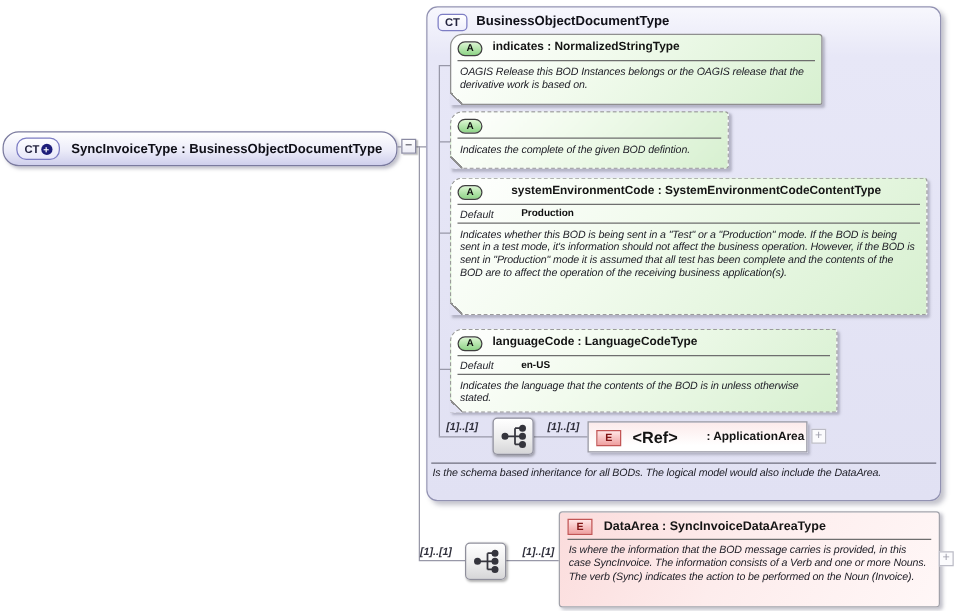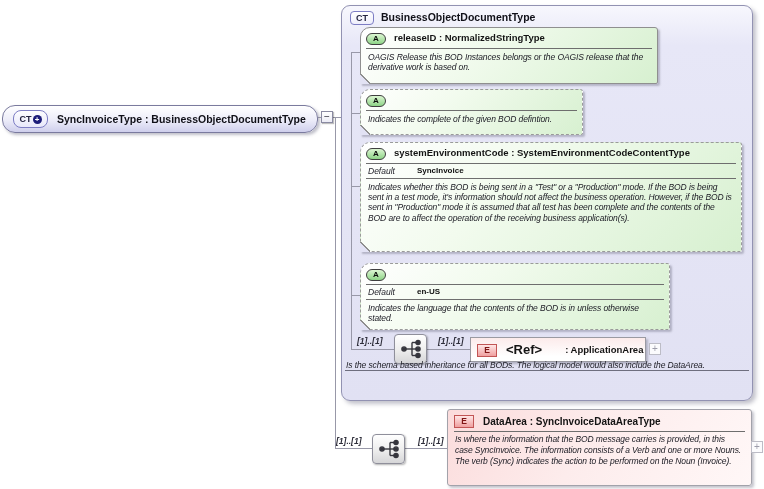--- a/index.html
+++ b/index.html
@@ -72,21 +72,21 @@
     background:linear-gradient(45deg,#e2e2f4 0 46%,#8f8f8f 46% 56%,transparent 56%);
   }
   .attr-title { display:flex; align-items:flex-start; gap:8px; padding:4px 6px 2px 5px; }
   .icon-a {
     flex:0 0 auto; width:20px; height:12px; box-sizing:border-box; margin-top:1px;
     border:1px solid #3f3f3f; border-radius:6px;
     background:linear-gradient(180deg,#dcf6d2 0%,#8ed487 100%);
     color:#0d0d0d; font-size:8px; font-weight:bold; line-height:10px; text-align:center;
   }
   .attr-name { font-size:9.5px; font-weight:bold; color:#141414; line-height:1.35; }
-  .attr-name.center { text-align:left; word-break:break-all; max-width:326px; flex:1; }
+  .attr-name.center { text-align:center; word-break:break-all; max-width:326px; flex:1; }
   .attr-sep { border-top:1px solid #6e6e6e; margin:1px 5px 0 5px; }
   .attr-default { display:flex; gap:22px; padding:2px 7px 1px 7px; font-size:8.5px; align-items:flex-start; }
   .attr-default .lbl { font-style:italic; color:#26262e; }
   .attr-default .val { font-weight:bold; color:#101010; font-size:8px; }
   .attr-desc {
     font-style:italic; font-size:8.5px; color:#202028;
     padding:3px 7px 4px 7px; line-height:1.2; letter-spacing:-0.1px;
   }
 
   
@@ -111,21 +111,21 @@
   .ref-box {
     position:absolute; left:470px; top:337px; width:176px; height:25px; box-sizing:border-box;
     border:1px solid #9a9aa2; background:linear-gradient(180deg,#fcebeb 0%,#ffffff 80%);
     box-shadow:2px 2px 2px rgba(90,90,110,.35);
     display:flex; align-items:center; gap:9px; padding:0 6px;
   }
   .ref-name { font-size:13px; font-weight:bold; color:#141414; white-space:nowrap; }
   .ref-type { font-size:9.5px; font-weight:bold; color:#141414; margin-left:14px; white-space:nowrap; }
 
   .footer-text {
-    position:absolute; left:346px; top:360px; width:402px;
+    position:absolute; left:346px; top:373px; width:402px;
     font-style:italic; font-size:8.5px; color:#202028; line-height:1.25; letter-spacing:-0.1px;
   }
 
   
   .pink-box {
     position:absolute; left:447px; top:409px; width:305px; height:77px; box-sizing:border-box;
     border:1px solid #a2a2aa; border-radius:3px;
     background:linear-gradient(120deg,#fbdcdc 0%,#fdecec 45%,#fff7f7 100%);
     box-shadow:2px 2px 3px rgba(120,120,140,.45);
   }
@@ -165,21 +165,21 @@
   <div class="ln" style="left:352px; top:52px;  width:8px; height:1px;"></div>
   <div class="ln" style="left:352px; top:113px; width:8px; height:1px;"></div>
   <div class="ln" style="left:352px; top:186px; width:8px; height:1px;"></div>
   <div class="ln" style="left:352px; top:295px; width:8px; height:1px;"></div>
   <div class="ln" style="left:351px; top:349px; width:43px; height:1px;"></div>
   <div class="ln" style="left:427px; top:349px; width:43px; height:1px;"></div>
 
   <div class="attr" style="left:360px; top:27px; width:298px; height:57px;">
     <div class="attr-title">
       <span class="icon-a">A</span>
-      <span class="attr-name">releaseID : NormalizedStringType</span>
+      <span class="attr-name">indicates : NormalizedStringType</span>
     </div>
     <div class="attr-sep"></div>
     <div class="attr-desc">OAGIS Release this BOD Instances belongs or the OAGIS release that the derivative work is based on.</div>
     <div class="bevel"></div>
   </div>
 
   <div class="attr dashed" style="left:360px; top:89px; width:223px; height:46px;">
     <div class="attr-title">
       <span class="icon-a">A</span>
     </div>
@@ -189,30 +189,31 @@
   </div>
 
   <div class="attr dashed" style="left:360px; top:142px; width:382px; height:110px;">
     <div class="attr-title">
       <span class="icon-a">A</span>
       <span class="attr-name center">systemEnvironmentCode : SystemEnvironmentCodeContentType</span>
     </div>
     <div class="attr-sep"></div>
     <div class="attr-default">
       <span class="lbl">Default</span>
-      <span class="val">SyncInvoice</span>
+      <span class="val">Production</span>
     </div>
     <div class="attr-sep"></div>
     <div class="attr-desc">Indicates whether this BOD is being sent in a "Test" or a "Production" mode. If the BOD is being sent in a test mode, it's information should not affect the business operation. However, if the BOD is sent in "Production" mode it is assumed that all test has been complete and the contents of the BOD are to affect the operation of the receiving business application(s).</div>
     <div class="bevel"></div>
   </div>
 
   <div class="attr dashed" style="left:360px; top:263px; width:310px; height:67px;">
     <div class="attr-title">
       <span class="icon-a">A</span>
+      <span class="attr-name">languageCode : LanguageCodeType</span>
     </div>
     <div class="attr-sep"></div>
     <div class="attr-default">
       <span class="lbl">Default</span>
       <span class="val">en-US</span>
     </div>
     <div class="attr-sep"></div>
     <div class="attr-desc">Indicates the language that the contents of the BOD is in unless otherwise stated.</div>
     <div class="bevel"></div>
   </div>

